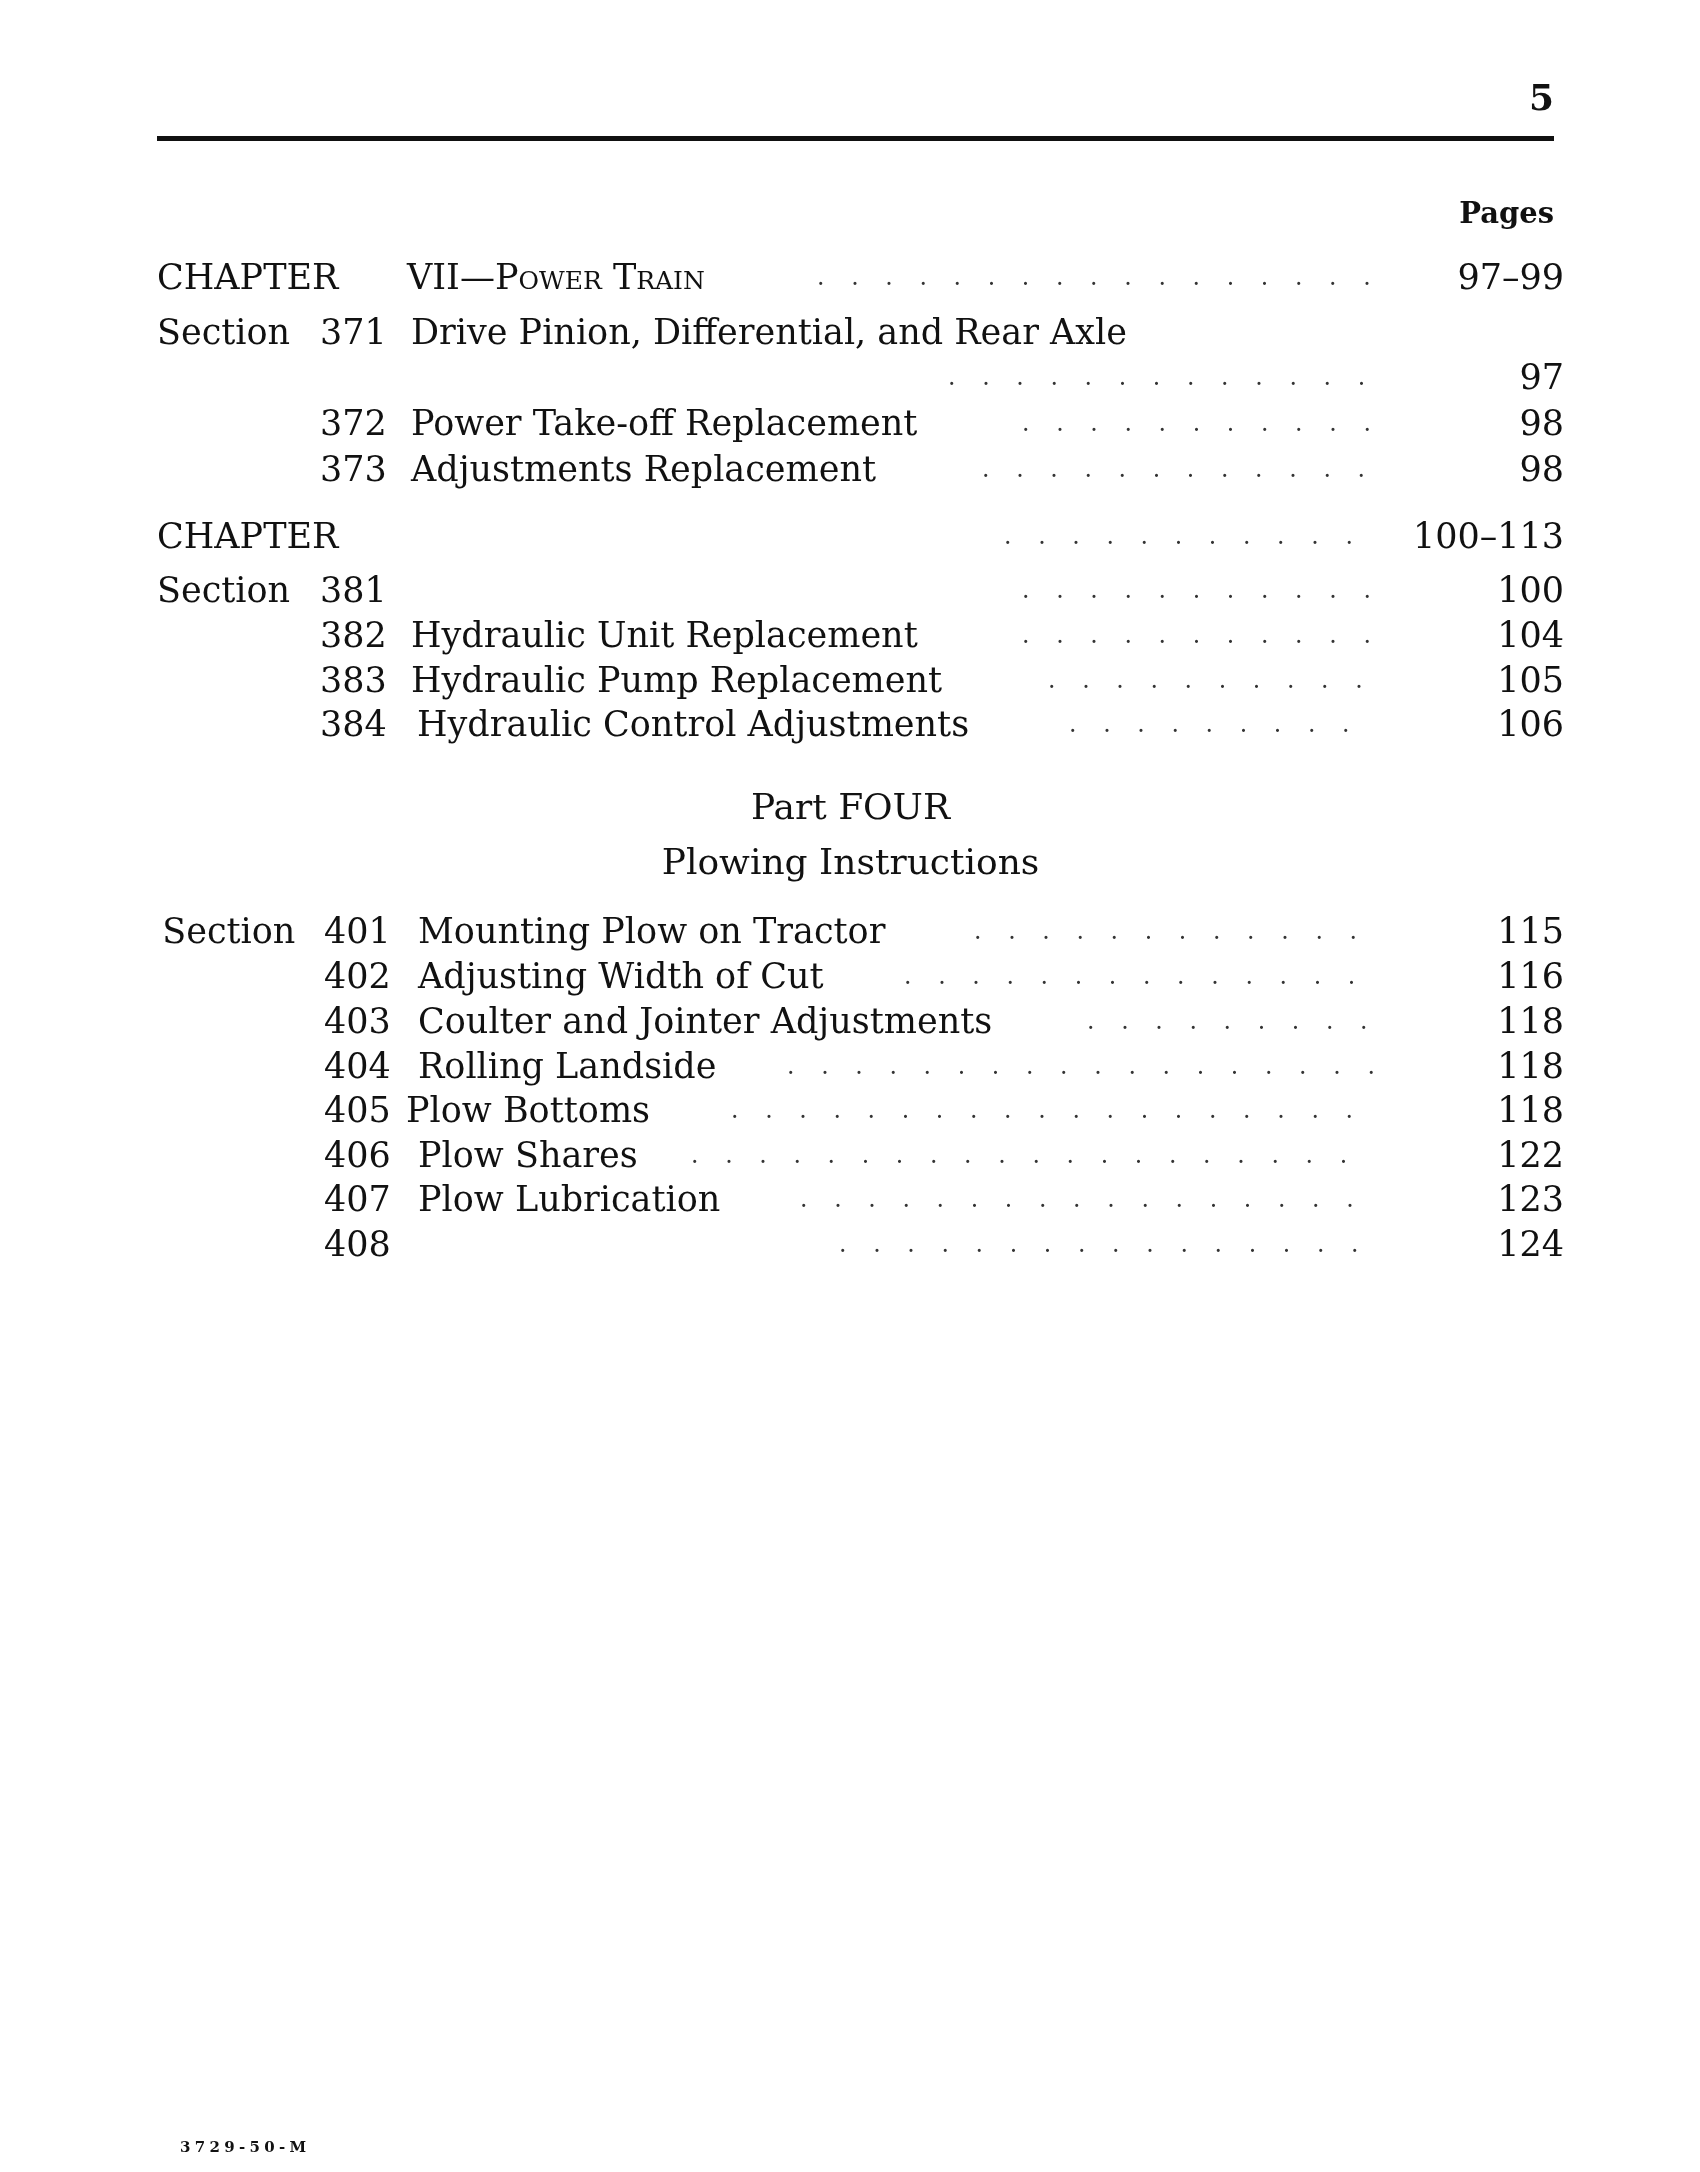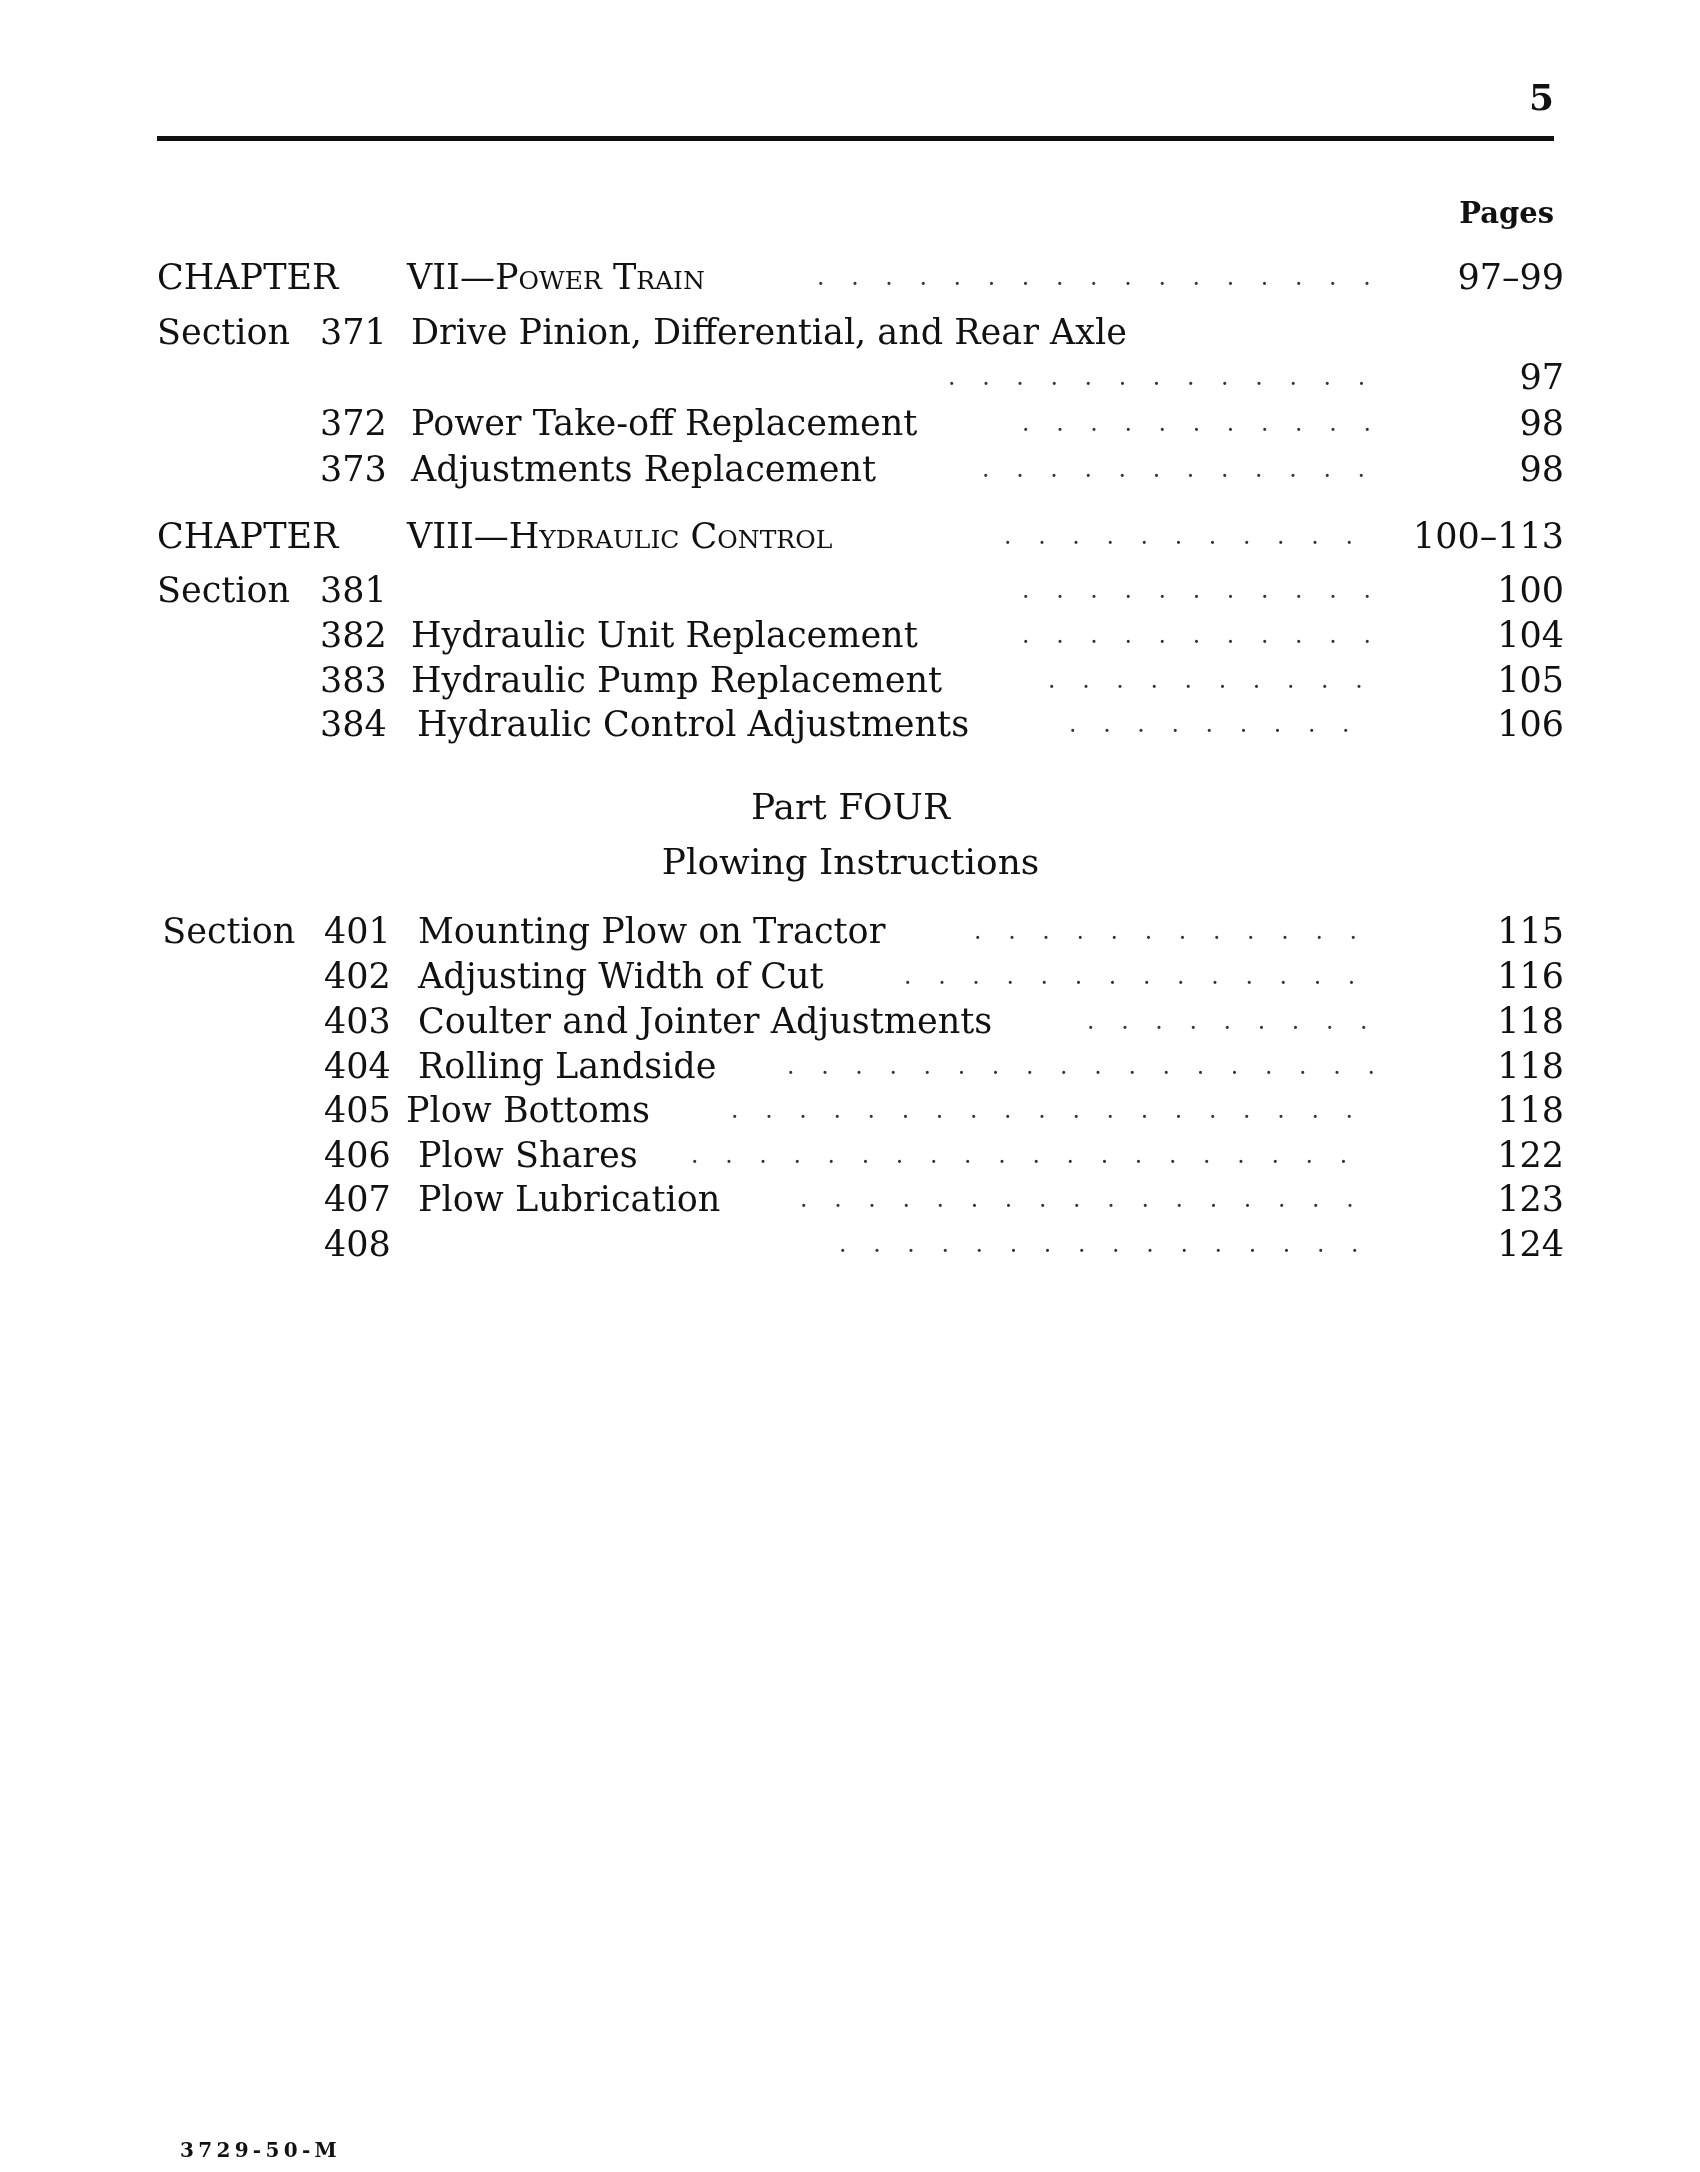--- a/index.html
+++ b/index.html
@@ -12,21 +12,21 @@
   .row { position: absolute; left: 157px; width: 1407px; height: 43px; font-size: 35px;
          line-height: 43px; white-space: nowrap; }
   .row .lbl { position: absolute; left: 0; }
   .row .num { position: absolute; }
   .row .title { position: absolute; }
   .row .leader { position: absolute; right: 191px; overflow: hidden; letter-spacing: 9.6px;
                  font-size: 23.5px; color: #333; text-align: right; }
   .row .pg { position: absolute; right: 0; text-align: right; }
   .sc { font-variant: small-caps; }
   .center { position: absolute; left: 0; width: 1701px; text-align: center; font-size: 36px; }
-  .footer { left: 180px; top: 2138px; font-size: 20px; font-weight: bold; letter-spacing: 4.3px; }
+  .footer { left: 180px; top: 2138px; font-size: 15px; font-weight: bold; letter-spacing: 4.3px; }
 </style>
 </head>
 <body>
 
 <div class="abs page-num">5</div>
 <div class="abs rule"></div>
 <div class="abs pages-hdr">Pages</div>
 
 <div class="row" style="top:256px">
   <span class="lbl">CHAPTER</span>
@@ -51,21 +51,20 @@
 </div>
 <div class="row" style="top:448px">
   <span class="num" style="left:163px">373</span>
   <span class="title" style="left:254px">Adjustments Replacement</span>
   <span class="leader" style="left:825px">. . . . . . . . . . . . . . . . . . . . . . . . . . . . . . . . . . . . . . . . . . . . . . . . . . .</span>
   <span class="pg">98</span>
 </div>
 
 <div class="row" style="top:515px">
   <span class="lbl">CHAPTER</span>
-  <span class="title" style="left:250px"><span>VIII—</span><span class="sc">Hydraulic Control</span></span>
   <span class="leader" style="left:847px">. . . . . . . . . . . . . . . . . . . . . . . . . . . . . . . . . . . . . . . . . . . . . . . . . . .</span>
   <span class="pg">100–113</span>
 </div>
 <div class="row" style="top:569px">
   <span class="lbl">Section</span>
   <span class="num" style="left:163px">381</span>
   <span class="leader" style="left:865px">. . . . . . . . . . . . . . . . . . . . . . . . . . . . . . . . . . . . . . . . . . . . . . . . . . .</span>
   <span class="pg">100</span>
 </div>
 <div class="row" style="top:614px">

